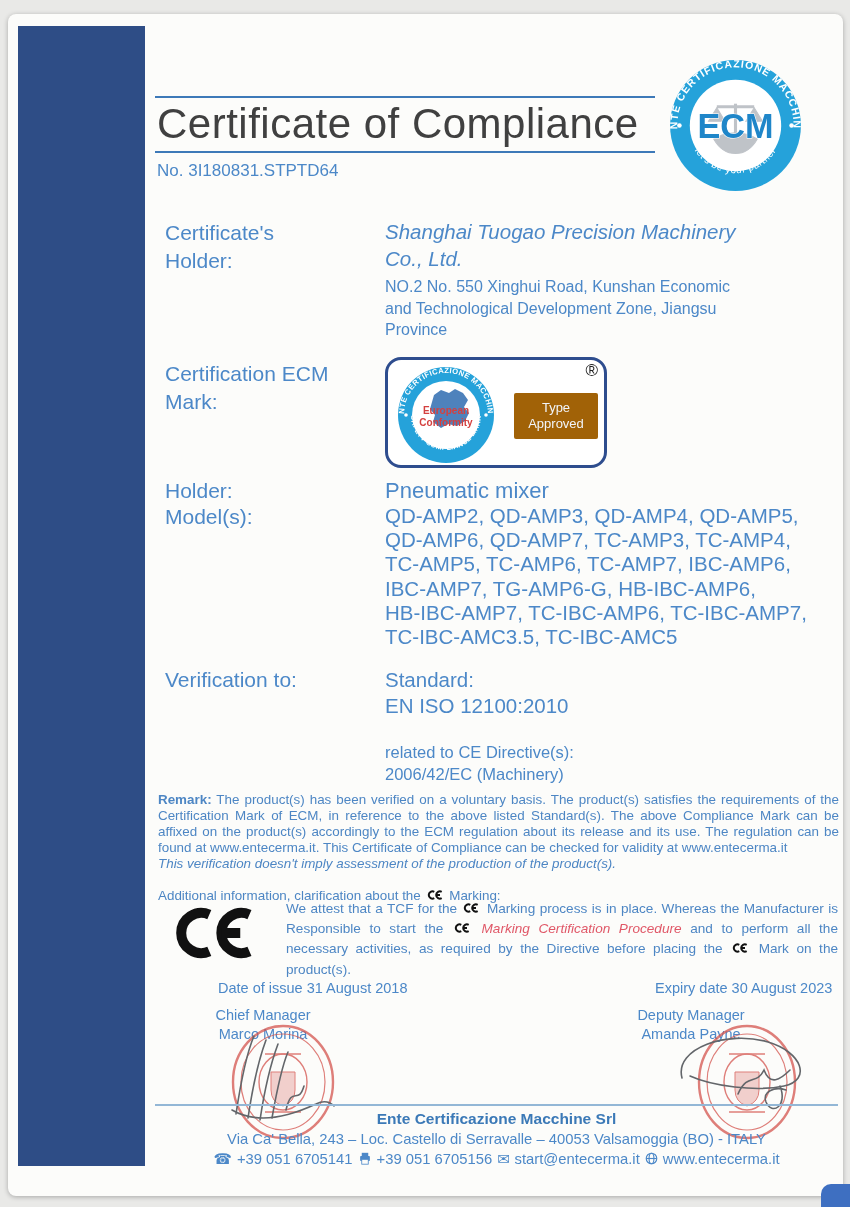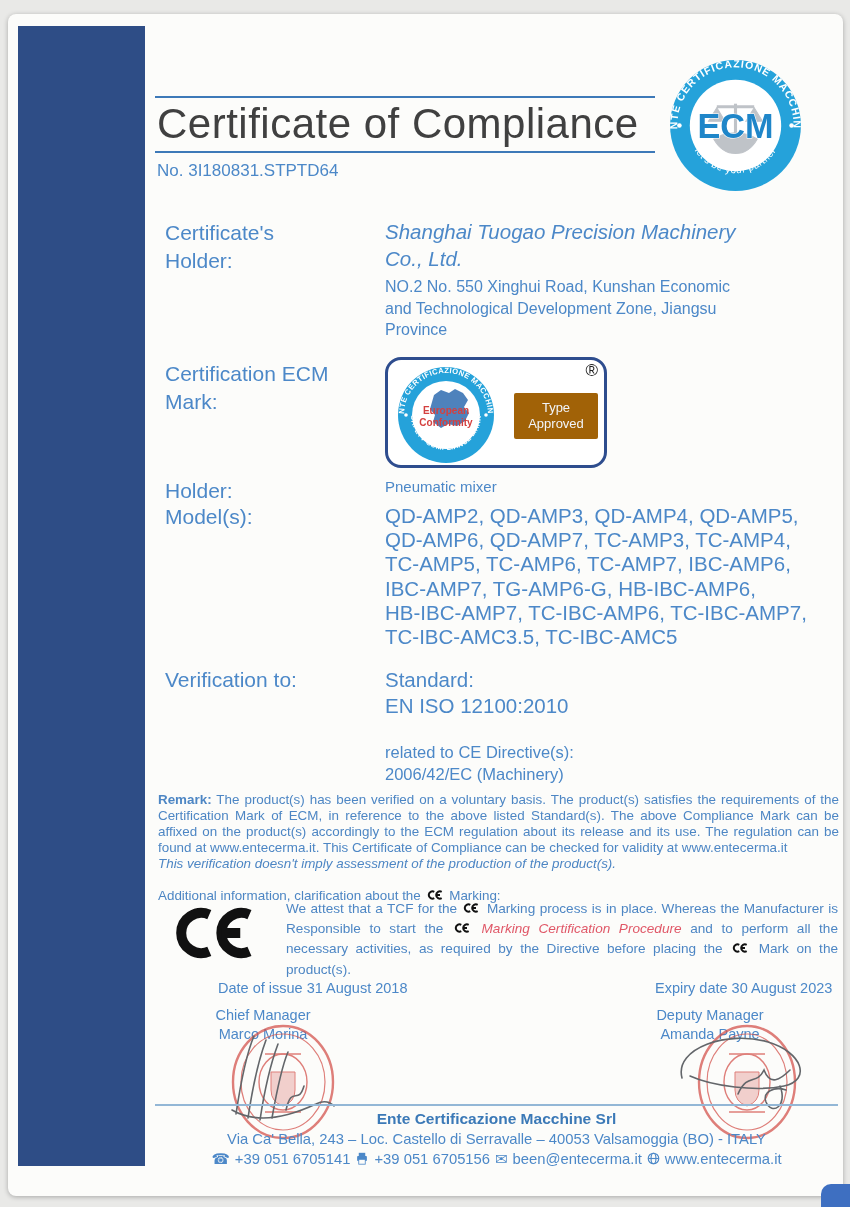--- a/index.html
+++ b/index.html
@@ -121,21 +121,21 @@
     </svg>
     <div class="type-box">
       <div>Type</div>
       <div>Approved</div>
     </div>
     <div class="reg">®</div>
   </div>
 
   <div class="lbl" style="left:165px;top:477px;">Holder:</div>
   <div class="lbl" style="left:165px;top:503px;">Model(s):</div>
-  <div class="val" style="left:385px;top:478px;font-size:15px;text-align:center;">Pneumatic mixer</div>
+  <div class="val" style="left:385px;top:478px;font-size:22px;text-align:center;">Pneumatic mixer</div>
   <div class="val" style="left:385px;top:504px;width:465px;font-size:20.5px;line-height:24.2px;">
     <div>QD-AMP2, QD-AMP3, QD-AMP4, QD-AMP5,</div>
     <div>QD-AMP6, QD-AMP7, TC-AMP3, TC-AMP4,</div>
     <div>TC-AMP5, TC-AMP6, TC-AMP7, IBC-AMP6,</div>
     <div>IBC-AMP7, TG-AMP6-G, HB-IBC-AMP6,</div>
     <div>HB-IBC-AMP7, TC-IBC-AMP6, TC-IBC-AMP7,</div>
     <div>TC-IBC-AMC3.5, TC-IBC-AMC5</div>
   </div>
 
   <div class="lbl" style="left:165px;top:666px;">Verification to:</div>
@@ -208,21 +208,21 @@
     </span>
     <span>Mark on the product(s).</span>
   </div>
 
   <div class="date" style="left:175px;top:980px;">Date of issue 31 August 2018</div>
   <div class="date" style="left:612px;top:980px;">Expiry date 30 August 2023</div>
   <div class="mgr" style="left:178px;top:1006px;">
     <div>Chief Manager</div>
     <div>Marco Morina</div>
   </div>
-  <div class="mgr" style="left:625px;top:1006px;">
+  <div class="mgr" style="left:606px;top:1006px;">
     <div>Deputy Manager</div>
     <div>Amanda Payne</div>
   </div>
 
   <svg style="position:absolute;left:220px;top:1014px;" width="130" height="132" viewBox="0 0 130 132">
     <g stroke="#d4544e" fill="none" opacity=".75">
       <ellipse cx="63" cy="68" rx="50" ry="56" stroke-width="2.4"></ellipse>
       <ellipse cx="63" cy="68" rx="42" ry="48" stroke-width="1.2"></ellipse>
       <ellipse cx="63" cy="68" rx="24" ry="28" stroke-width="1.4"></ellipse>
       <path d="M51 58 h24 v18 q0 12 -12 16 q-12 -4 -12 -16 z" fill="#d4544e" fill-opacity=".35" stroke-width="1"></path>
@@ -265,21 +265,21 @@
       <svg width="14" height="13" viewBox="0 0 16 16">
           <g fill="#4c88c8">
             <rect x="4" y="1" width="8" height="4"></rect>
             <rect x="2" y="5" width="12" height="6" rx="1"></rect>
             <rect x="4" y="9" width="8" height="6" fill="#fcfcfa" stroke="#4c88c8"></rect>
           </g>
         </svg>
     </span>
     <span>+39 051 6705156</span>
     <span class="ic">✉</span>
-    <span>been@entecerma.it</span>
+    <span>start@entecerma.it</span>
     <span class="ic">
       <svg width="13" height="13" viewBox="0 0 16 16">
           <g fill="none" stroke="#4c88c8" stroke-width="1.4">
             <circle cx="8" cy="8" r="6.5"></circle>
             <ellipse cx="8" cy="8" rx="3" ry="6.5"></ellipse>
             <line x1="1.5" y1="8" x2="14.5" y2="8"></line>
           </g>
         </svg>
     </span>
     <span>www.entecerma.it</span>

